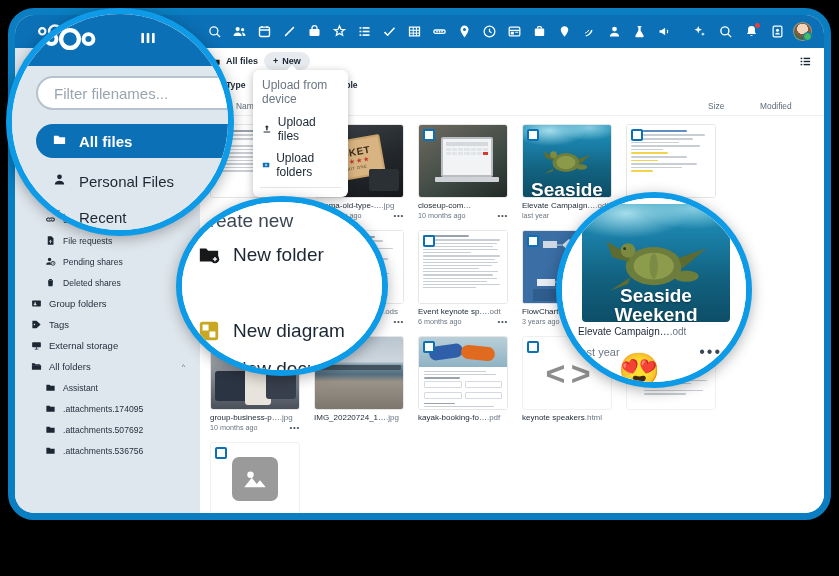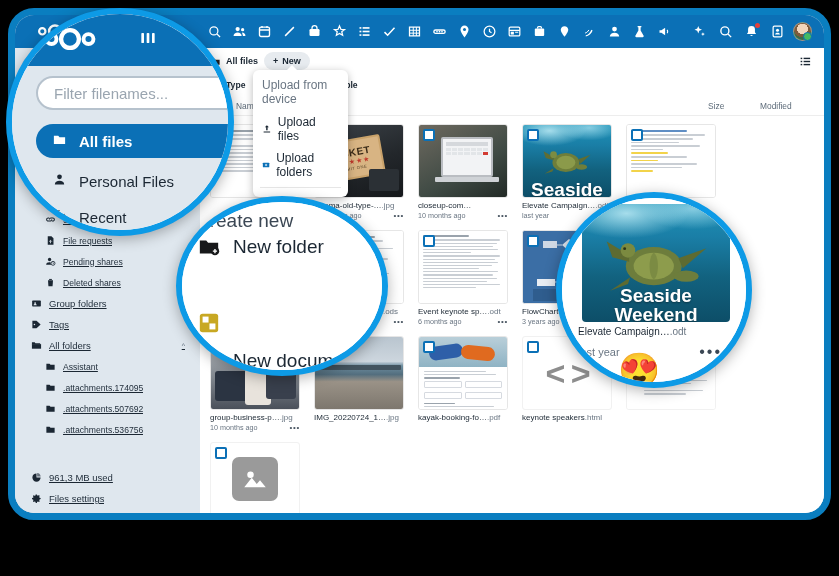--- a/index.html
+++ b/index.html
@@ -37,21 +37,21 @@
   .avatar::after{ content:""; position:absolute; right:-1px; bottom:-1px; width:7px;
     height:7px; border-radius:50%; background:#46ba61; border:1px solid #0b70b6;}
   .dot-badge{ position:absolute; top:2px; right:2px; width:5px; height:5px;
     border-radius:50%; background:#e6403a; }
 
   
   .nc-body{ position:absolute; left:0; top:33px; right:0; bottom:0; display:flex; }
 
   
   .sidebar{ width:185px; background:#dfe7ee; padding:7px 7px 0 7px;
-    display:flex; flex-direction:column; font-size:9.5px; color:#1b2733;text-decoration:underline;}
+    display:flex; flex-direction:column; font-size:9.5px; color:#1b2733;}
   .filter-input{
     width:100%; height:22px; border:1px solid #b6c2cd; border-radius:11px;
     background:#fff; font-size:9.5px; color:#9aa5b0; padding:0 9px;
     font-family:"Liberation Sans",sans-serif; outline:none;}
   .nav{ margin-top:6px; flex:1; overflow:hidden;}
   .nav-item{ display:flex; align-items:center; gap:7px; height:21px;
     padding:0 8px; border-radius:11px; cursor:pointer; color:#23303d; white-space:nowrap;}
   .nav-item.active{ background:#0b70b6; color:#fff; font-weight:bold;}
   .nav-item.lvl1{ padding-left:8px; }
   .nav-item.lvl2{ padding-left:22px; font-size:8.6px; }
@@ -150,21 +150,21 @@
     display:flex; align-items:center; gap:12px; padding-left:16px;
     color:#1b2733; font-size:15px;}
   #lens1 .l1-ico svg{ width:15px; height:15px; fill:#1b2733;}
   #lens1 .l1-allfiles .l1-ico svg{ fill:#fff;}
 
   
   #lens2{ left:176px; top:196px; width:212px; height:180px;}
   #lens2 .l2{ position:absolute; inset:0; background:#fff;}
   #lens2 .l2-title{ position:absolute; left:14px; top:8px; font-size:19px; color:#3b4754;}
   #lens2 .row{ position:absolute; left:0; right:0; height:38px; display:flex;
-    align-items:flex-start; gap:13px; padding-left:16px; font-size:19px; color:#1b2733;}
+    align-items:center; gap:13px; padding-left:16px; font-size:19px; color:#1b2733;}
   #lens2 .row.hl{ background:#f3f4f6;}
   #lens2 .row svg{ width:22px; height:22px;}
 
   
   #lens3{ left:556px; top:192px; width:196px; height:196px;}
   #lens3 .l3{ position:absolute; inset:0; background:#fff;}
   #lens3 .l3-thumb{ position:absolute; left:20px; top:6px; width:148px; height:118px;
     border-radius:4px; overflow:hidden;}
   #lens3 .l3-cap{ position:absolute; left:16px; top:128px; font-size:10px; color:#1b2733;}
   #lens3 .l3-cap .ext{ color:#6a7683;}
@@ -491,20 +491,30 @@
                   <svg viewBox="0 0 24 24">
                     <path d="M3 4h9l9 8-9 8H3z"></path>
                     <circle cx="7.5" cy="12" r="1.7" fill="#dfe7ee"></circle>
                   </svg>
                 </span>
             <span class="nav-label">Tags</span>
           </div>
           <div class="nav-item lvl1">
             <span class="ico">
                   <svg viewBox="0 0 24 24">
+                    <rect x="2.5" y="5" width="19" height="11" rx="1.6"></rect>
+                    <path d="M8 19h8v1.8H8z"></path>
+                    <path d="M11 16h2v3h-2z"></path>
+                  </svg>
+                </span>
+            <span class="nav-label">External storage</span>
+          </div>
+          <div class="nav-item lvl1">
+            <span class="ico">
+                  <svg viewBox="0 0 24 24">
                     <path d="M2 5h6l1.6 2H20v3H2z"></path>
                     <path d="M2 9h20v10H2z"></path>
                   </svg>
                 </span>
             <span class="nav-label">All folders</span>
             <span class="chev">^</span>
           </div>
 
           <div class="nav-item lvl2">
             <span class="ico">
@@ -533,39 +543,20 @@
           <div class="nav-item lvl2">
             <span class="ico">
                   <svg viewBox="0 0 24 24">
                     <path d="M3 6h7l2 2.4h9V19H3z"></path>
                   </svg>
                 </span>
             <span class="nav-label">.attachments.536756</span>
           </div>
         </div>
 
-        <div class="sidebar-foot">
-          <div class="nav-item lvl1">
-            <span class="ico">
-                  <svg viewBox="0 0 24 24">
-                    <path d="M12 3a9 9 0 1 0 9 9h-9z"></path>
-                    <path d="M13.4 2.2V10h7.8a9 9 0 0 0-7.8-7.8z" opacity=".6"></path>
-                  </svg>
-                </span>
-            <span class="nav-label">961,3 MB used</span>
-          </div>
-          <div class="nav-item lvl1">
-            <span class="ico">
-                  <svg viewBox="0 0 24 24">
-                    <path d="M12 8.4A3.6 3.6 0 1 0 12 15.6 3.6 3.6 0 0 0 12 8.4zm9 4.9v-2.6l-2.4-.5a6.8 6.8 0 0 0-.8-1.9l1.4-2-1.9-1.9-2 1.4a6.8 6.8 0 0 0-1.9-.8L12.8 3h-2.6l-.5 2.4a6.8 6.8 0 0 0-1.9.8l-2-1.4L4 6.7l1.4 2a6.8 6.8 0 0 0-.8 1.9L2.2 11v2.6l2.4.5c.2.7.4 1.3.8 1.9l-1.4 2 1.9 1.9 2-1.4c.6.4 1.2.6 1.9.8l.5 2.4h2.6l.5-2.4c.7-.2 1.3-.4 1.9-.8l2 1.4 1.9-1.9-1.4-2c.4-.6.6-1.2.8-1.9z"></path>
-                  </svg>
-                </span>
-            <span class="nav-label">Files settings</span>
-          </div>
-        </div>
       </div>
 
       <div class="main">
 
         <div class="breadcrumb-row">
           <span class="crumb">
             <svg viewBox="0 0 24 24">
                   <path d="M3 6h7l2 2.4h9V19H3z"></path>
                 </svg>
             <span>All files</span>
@@ -1099,20 +1090,21 @@
             <path d="M18.5 14.2v4.6M16.2 16.5h4.6" stroke="#fff" stroke-width="1.5"></path>
           </svg>
         <span>New folder</span>
       </div>
       <div class="row" style="top:110px">
         <svg viewBox="0 0 24 24">
             <rect x="2" y="2" width="20" height="20" rx="3" fill="#c8a823"></rect>
             <rect x="5" y="5" width="6.5" height="6.5" fill="#fff"></rect>
             <rect x="12.5" y="12.5" width="6.5" height="6.5" fill="#fff"></rect>
           </svg>
+        <span>New diagram</span>
       </div>
       <div class="row" style="top:148px">
         <svg viewBox="0 0 24 24" fill="#9aa3ac">
             <path d="M5.5 2h8.5L19 7v15H5.5z"></path>
           </svg>
         <span>New document</span>
       </div>
     </div>
   </div>
 

